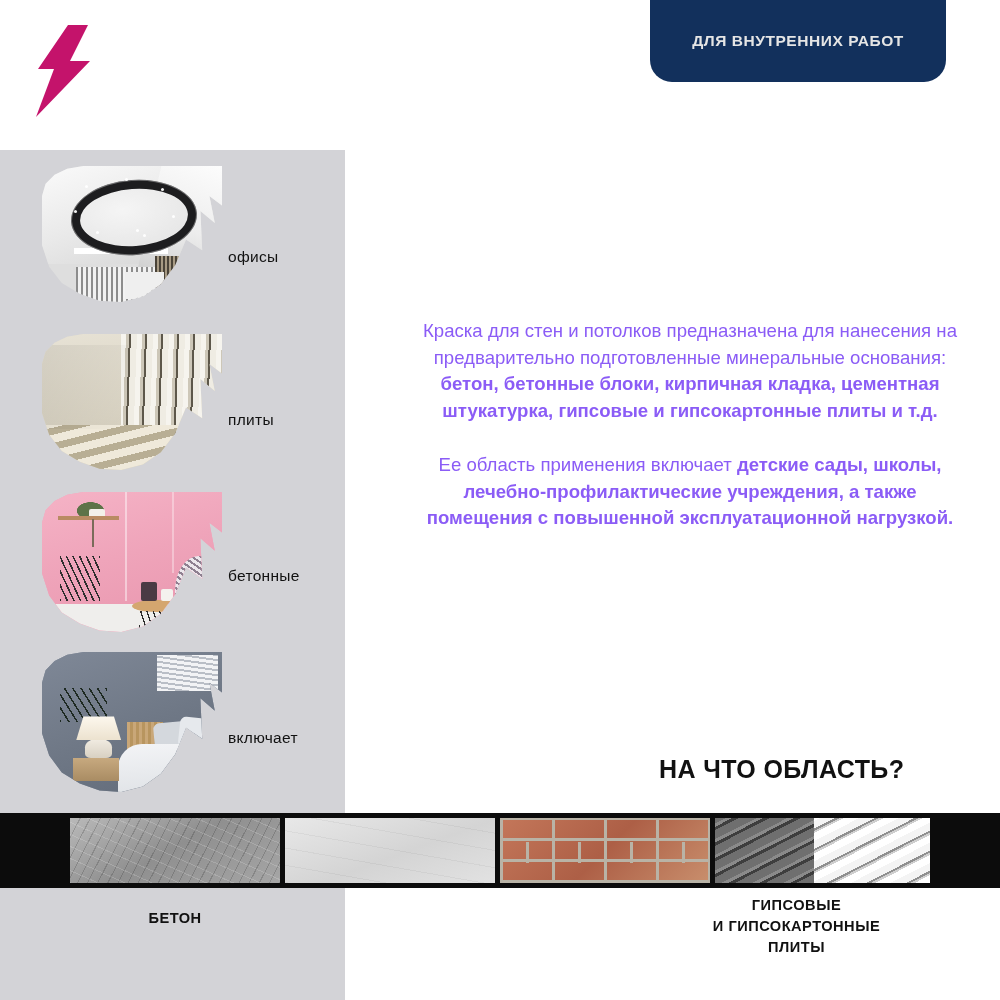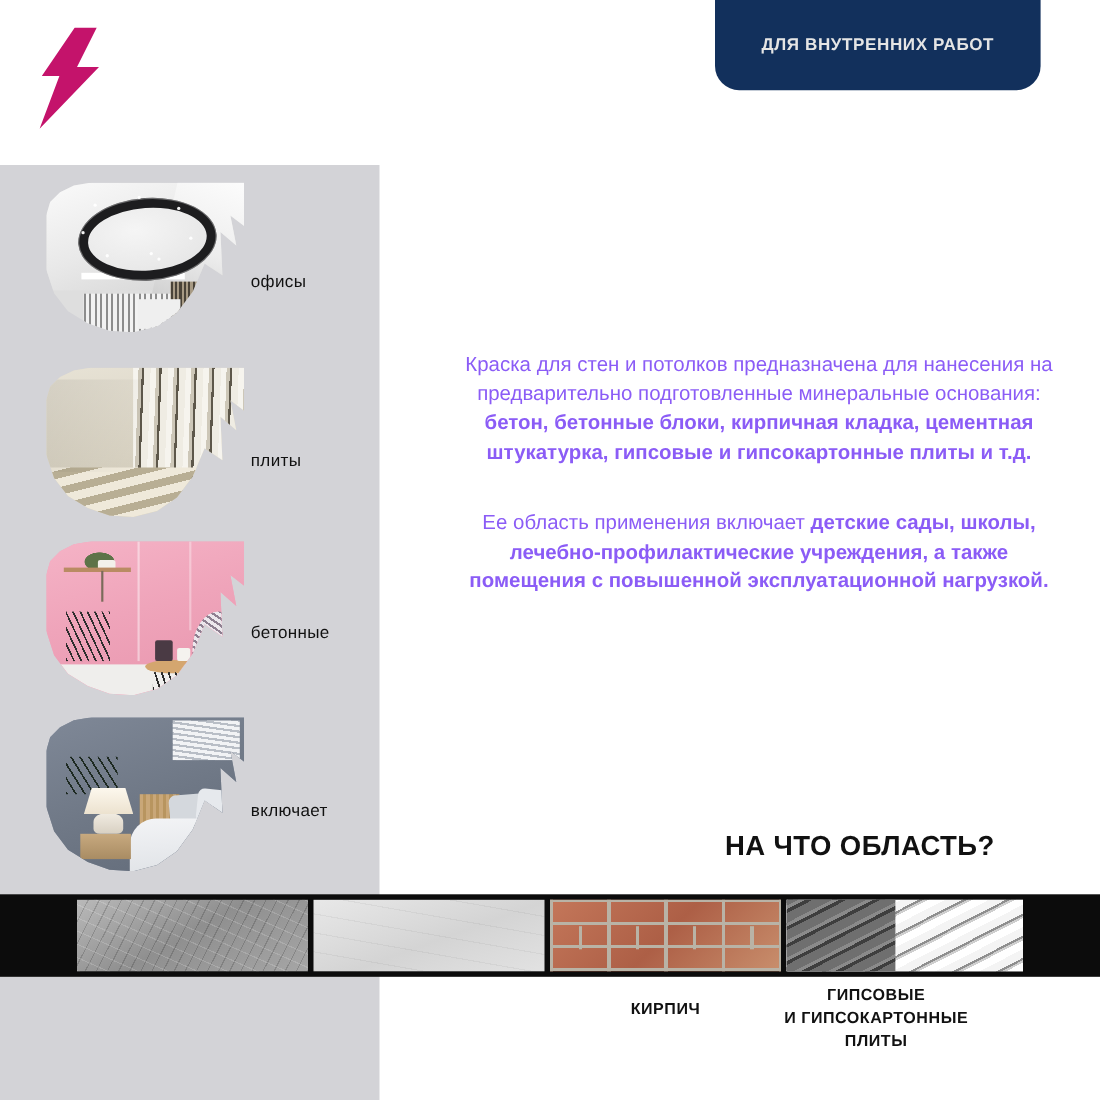--- a/index.html
+++ b/index.html
@@ -134,21 +134,21 @@
   .p4 .pill1{position:absolute;left:62%;top:50%;width:22%;height:20%;
     background:#d4d8dd;border-radius:6px;transform:rotate(-5deg);}
   .p4 .pill2{position:absolute;left:76%;top:47%;width:20%;height:22%;
     background:#e6e9ed;border-radius:6px;transform:rotate(6deg);}
   .p4 .bed{position:absolute;left:42%;bottom:0;width:58%;height:34%;
     background:linear-gradient(175deg,#f3f4f6,#dfe2e6);border-top-left-radius:24px;}
 
   
   .copy{position:absolute;left:420px;top:318px;width:540px;text-align:center;}
   .copy p{margin:0;color:#8b5cf6;font-size:18.6px;line-height:26.5px;}
-  .copy p.para2{margin-top:38px;}
+  .copy p.para2{margin-top:28px;}
   .copy b{font-weight:bold;}
 
   .ask{
     position:absolute;left:659px;top:755px;
     font-size:25px;font-weight:bold;color:#111;letter-spacing:.4px;white-space:nowrap;
   }
 
   
   .band-black{position:absolute;left:0;top:813px;width:1000px;height:75px;background:#0c0c0c;}
   .tile{position:absolute;top:818px;height:65px;overflow:hidden;}
@@ -277,16 +277,16 @@
   </div>
 
   <div class="ask">НА ЧТО ОБЛАСТЬ?</div>
 
   <div class="band-black"></div>
   <div class="tile t1"></div>
   <div class="tile t2"></div>
   <div class="tile t3"></div>
   <div class="tile t4"></div>
 
-  <div class="blabel bl3">КИРПИЧ</div>
+  <div class="blabel bl1">БЕТОН</div>
   <div class="blabel bl4">ГИПСОВЫЕ<br>И ГИПСОКАРТОННЫЕ<br>ПЛИТЫ</div>
 
 </div>
 
 </body></html>

